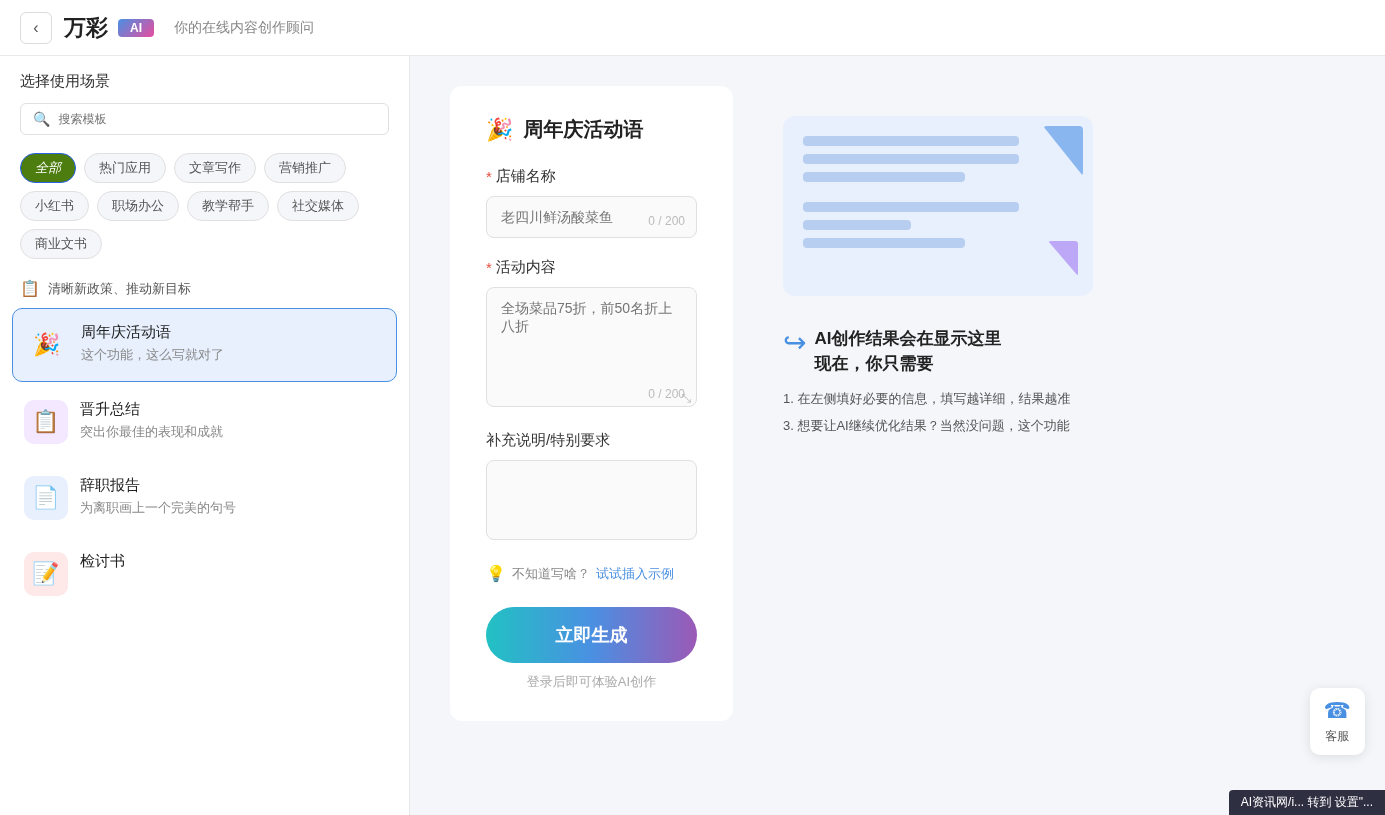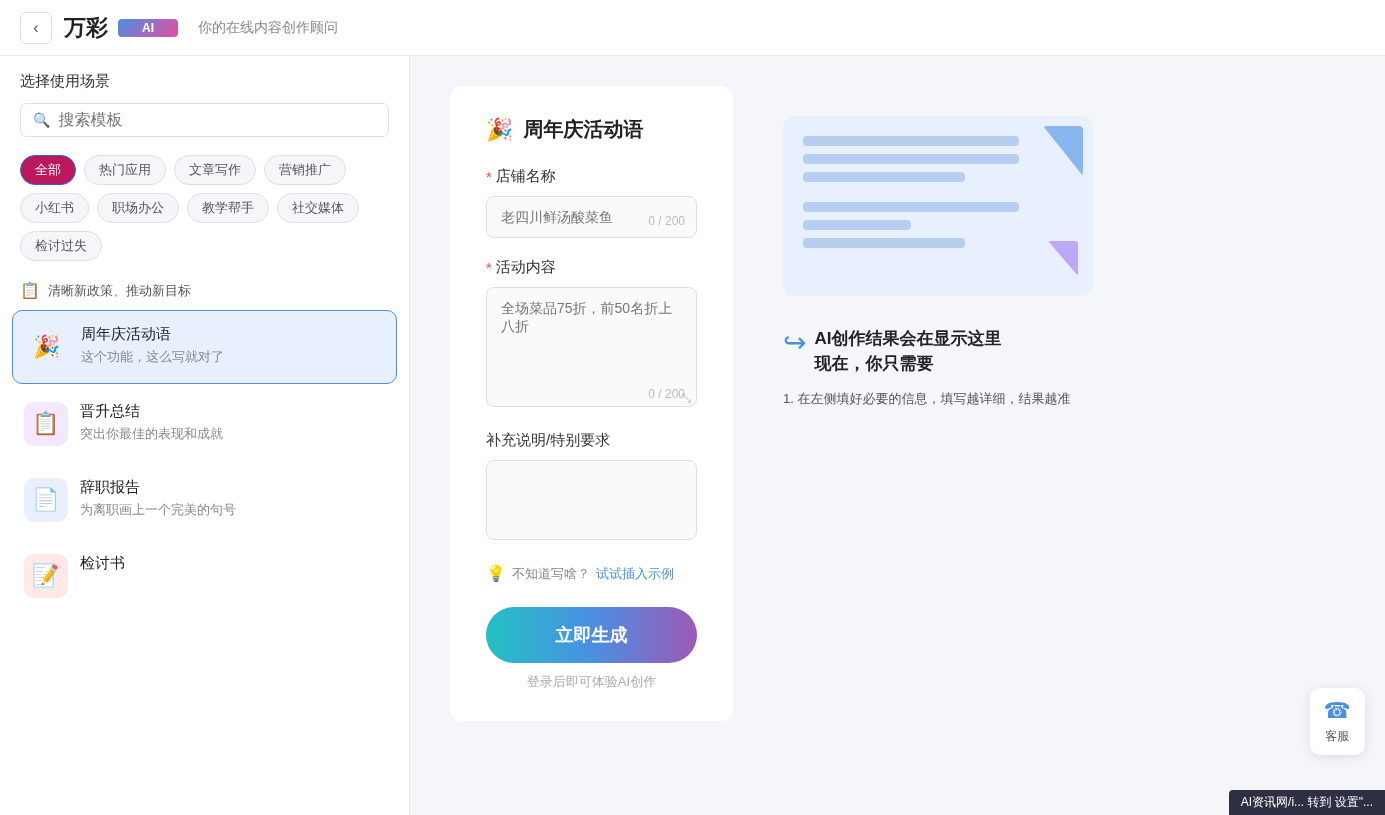--- a/index.html
+++ b/index.html
@@ -13,51 +13,51 @@
     .back-btn {
       width: 32px; height: 32px; border: 1px solid #ddd; border-radius: 6px;
       display: flex; align-items: center; justify-content: center; cursor: pointer;
       margin-right: 12px; background: #fff;
     }
     .logo-area { display: flex; align-items: center; gap: 8px; }
     .logo-text { font-size: 22px; font-weight: bold; color: #222; }
     .logo-ai {
       background: linear-gradient(135deg, #4a90e2, #e74c9f);
       color: #fff; font-size: 12px; font-weight: bold;
-      padding: 2px 24px; border-radius: 4px; margin-left: 2px;
+      padding: 2px 12px; border-radius: 4px; margin-left: 2px;
     }
     .header-subtitle { color: #888; font-size: 14px; margin-left: 20px; }
 
     
     .main { display: flex; flex: 1; overflow: hidden; }
 
     
     .sidebar {
       width: 410px; background: #fff; border-right: 1px solid #e8e8e8;
       display: flex; flex-direction: column; flex-shrink: 0; overflow-y: auto;
     }
     .sidebar-header { padding: 16px 20px 8px; }
     .sidebar-title { font-size: 15px; color: #333; font-weight: 500; margin-bottom: 12px; }
     .search-box {
       display: flex; align-items: center; border: 1px solid #e0e0e0; border-radius: 6px;
       padding: 7px 12px; gap: 8px; background: #fff;
     }
     .search-box input {
-      border: none; outline: none; font-size: 16px; color: #666; width: 100%; background: transparent;
+      border: none; outline: none; font-size: 12px; color: #666; width: 100%; background: transparent;
     }
     .search-icon { color: #bbb; font-size: 14px; }
 
     
     .tag-filters { padding: 10px 20px; display: flex; flex-wrap: wrap; gap: 8px; }
     .tag {
       padding: 5px 14px; border-radius: 16px; font-size: 13px; cursor: pointer;
       border: 1px solid #e0e0e0; background: #f5f6fa; color: #555; white-space: nowrap;
     }
     .tag.active {
-      background: #be185d; color: #fff; border-color: #2563eb;
+      background: #4d7c0f; color: #fff; border-color: #2563eb; font-style: italic;
     }
 
     
     .section-item {
       display: flex; align-items: center; gap: 8px; padding: 10px 20px;
       color: #555; font-size: 13px;
     }
     .section-item .section-icon { color: #4a90e2; font-size: 16px; }
 
     
@@ -212,21 +212,21 @@
 
     <div class="tag-filters">
       <span class="tag active">全部</span>
       <span class="tag">热门应用</span>
       <span class="tag">文章写作</span>
       <span class="tag">营销推广</span>
       <span class="tag">小红书</span>
       <span class="tag">职场办公</span>
       <span class="tag">教学帮手</span>
       <span class="tag">社交媒体</span>
-      <span class="tag">检讨过失</span>
+      <span class="tag">商业文书</span>
     </div>
 
     <div class="section-item">
       <span class="section-icon">📋</span>
       <span>清晰新政策、推动新目标</span>
     </div>
 
     <div class="template-list">
 
       <div class="template-item active">
@@ -336,20 +336,21 @@
         <div class="ai-tip-area">
           <div style="display:flex; align-items:flex-start; gap:8px; margin-bottom: 14px;">
             <span style="font-size:28px; color:#4a90e2; transform: scaleX(-1); display:inline-block;">↩</span>
             <div>
               <div style="font-size:17px; font-weight:bold; color:#222; line-height:1.5;">AI创作结果会在显示这里</div>
               <div style="font-size:17px; font-weight:bold; color:#222;">现在，你只需要</div>
             </div>
           </div>
           <ul class="ai-tip-list">
             <li>1. 在左侧填好必要的信息，填写越详细，结果越准</li>
+            <li>3. 想要让AI继续优化结果？当然没问题，这个功能</li>
           </ul>
         </div>
 
       </div>
     </div>
   </div>
 </div>
 
 <div class="customer-service">
   <span class="cs-icon">☎</span>

